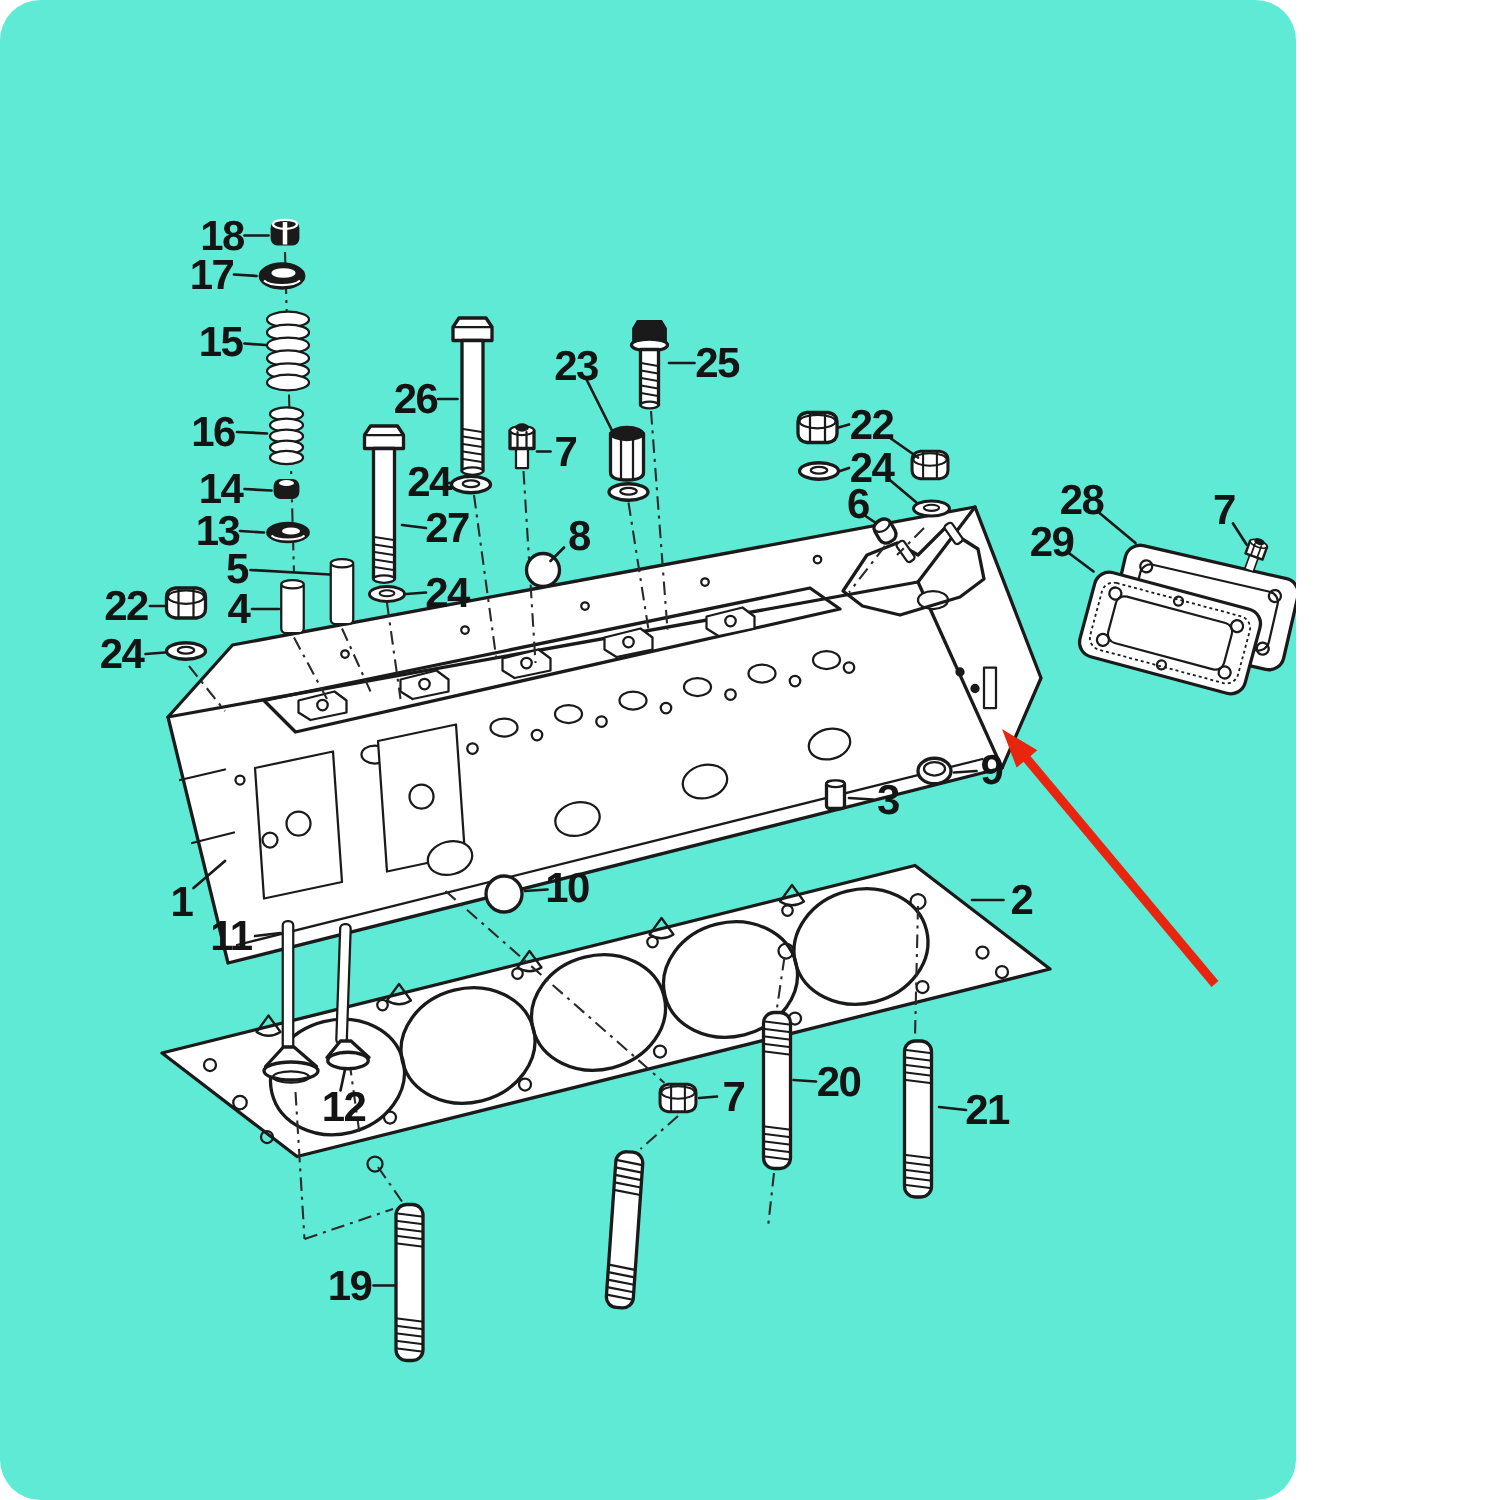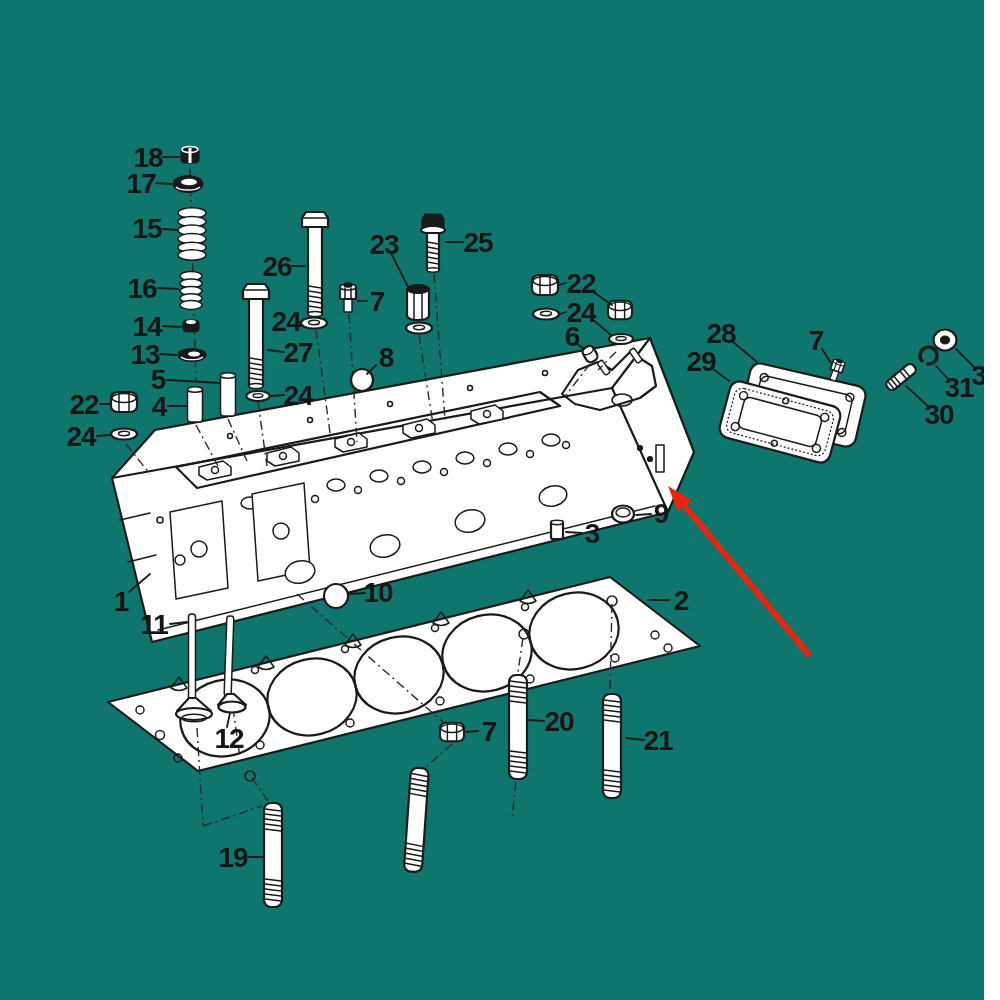--- a/index.html
+++ b/index.html
@@ -1,17 +1,17 @@
 <!DOCTYPE html>
 <html><head>
 <meta charset="utf-8">
 <style>
   html,body{margin:0;padding:0;background:#ffffff;}
-  .stage{position:relative;width:984px;height:1000px;background:#0f766e;overflow:hidden;
-         font-family:"Liberation Sans", sans-serif;}
+  .stage{position:relative;width:864px;height:1000px;background:#5eead4;overflow:hidden;
+         font-family:"Liberation Sans", sans-serif;border-radius:27px;}
   svg{display:block}
   .s2{fill:none;stroke:#1a1a1a;stroke-width:2.2;stroke-linejoin:round;stroke-linecap:round}
   .s1{fill:none;stroke:#1a1a1a;stroke-width:1.5;stroke-linejoin:round;stroke-linecap:round}
   .wf{fill:#ffffff;stroke:#1a1a1a;stroke-width:2.2;stroke-linejoin:round;stroke-linecap:round}
   .wf1{fill:#ffffff;stroke:#1a1a1a;stroke-width:1.5;stroke-linejoin:round;stroke-linecap:round}
   .dkf{fill:#1a1a1a;stroke:#1a1a1a;stroke-width:1.2}
   .dash{fill:none;stroke:#2a2a2a;stroke-width:1.4;stroke-dasharray:9 4 2 4}
   .leader{stroke:#1a1a1a;stroke-width:1.8;stroke-linecap:round}
   .callout{font:bold 28px "Liberation Sans", sans-serif;fill:#141414;
            text-anchor:middle;dominant-baseline:central;letter-spacing:-1px}

